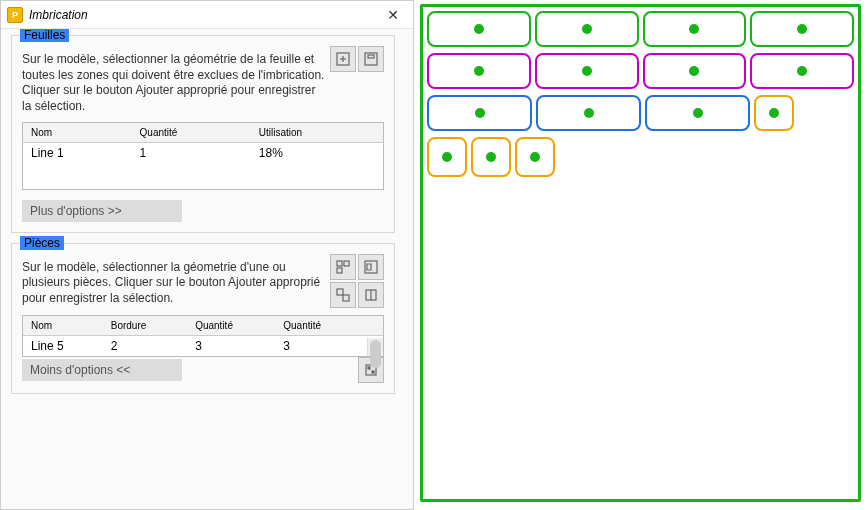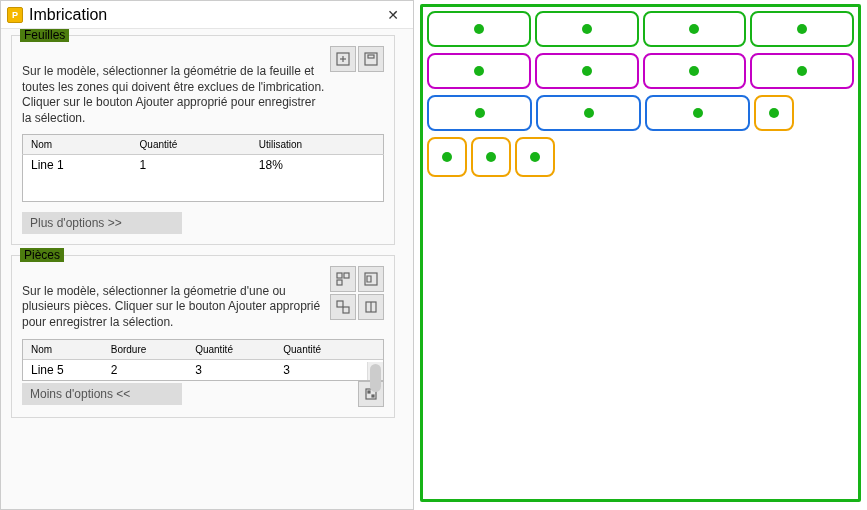--- a/index.html
+++ b/index.html
@@ -1,28 +1,28 @@
 <!DOCTYPE html>
 <html><head>
   <meta charset="utf-8">
   <style>
     * { box-sizing: border-box; }
     body { margin: 0; font-family: "Segoe UI", sans-serif; font-size: 12px; background: #fff; display: flex; width: 867px; height: 510px; overflow: hidden; }
     .panel { width: 414px; height: 100%; border: 1px solid #ccc; position: relative; background: #fafafa; display: flex; flex-direction: column; }
     .titlebar { height: 28px; background: #fff; border-bottom: 1px solid #e5e5e5; display: flex; align-items: center; padding: 0 6px; }
     .titlebar .ico { width: 16px; height: 16px; background: #f5b800; border: 1px solid #c89400; border-radius: 2px; display: flex; align-items: center; justify-content: center; font-size: 9px; color: #fff; font-weight: bold; margin-right: 6px; }
-    .titlebar .title { flex: 1; font-size: 16px; }
+    .titlebar .title { flex: 1; font-size: 12px; font-style: italic; }
     .close { font-size: 14px; color: #333; cursor: pointer; padding: 2px 8px; font-family: sans-serif; }
     .scrollarea { flex: 1; overflow-y: auto; border-right: 8px solid #fafafa; }
     ::-webkit-scrollbar { width: 16px; }
     ::-webkit-scrollbar-track { background: #f0f0f0; }
     ::-webkit-scrollbar-thumb { background: #c5c5c5; border: 3px solid #f0f0f0; border-radius: 8px; }
     .section { margin: 6px 10px 10px 10px; padding: 8px 10px 10px 10px; border: 1px solid #d8d8d8; position: relative; background: #fafafa; }
-    .section-title { position: absolute; top: -8px; left: 8px; background: #4d7c0f; padding: 0 4px; font-size: 12px; }
-    .instr { color: #333; margin: 20px 0 8px 0; line-height: 1.3; padding-right: 58px; }
+    .section-title { position: absolute; top: -8px; left: 8px; background: #3b82f6; padding: 0 4px; font-size: 12px; }
+    .instr { color: #333; margin: 8px 0 8px 0; line-height: 1.3; padding-right: 58px; }
     .toolbtns { position: absolute; right: 10px; top: 10px; display: flex; flex-direction: column; gap: 2px; }
     .toolbtns2 { display: grid; grid-template-columns: 26px 26px; gap: 2px; }
     .iconbtn { width: 26px; height: 26px; border: 1px solid #bbb; background: #e6e6e6; display: flex; align-items: center; justify-content: center; cursor: pointer; }
     .iconbtn svg { width: 16px; height: 16px; stroke: #666; fill: none; stroke-width: 1.2; }
     table { width: 100%; border-collapse: collapse; background: #fff; border: 1px solid #bbb; }
     th { background: #f3f3f3; font-weight: normal; text-align: left; padding: 4px 8px; border-bottom: 1px solid #ccc; font-size: 10px; }
     td { padding: 3px 8px; font-size: 12px; }
     .filler { height: 26px; }
     .options-btn { margin-top: 10px; display: block; width: 160px; padding: 4px 8px; background: #dcdcdc; border: none; text-align: left; color: #555; cursor: pointer; font-size: 12px; }
     .pieces .bottomrow { display: flex; align-items: center; gap: 8px; margin-top: 0; }

